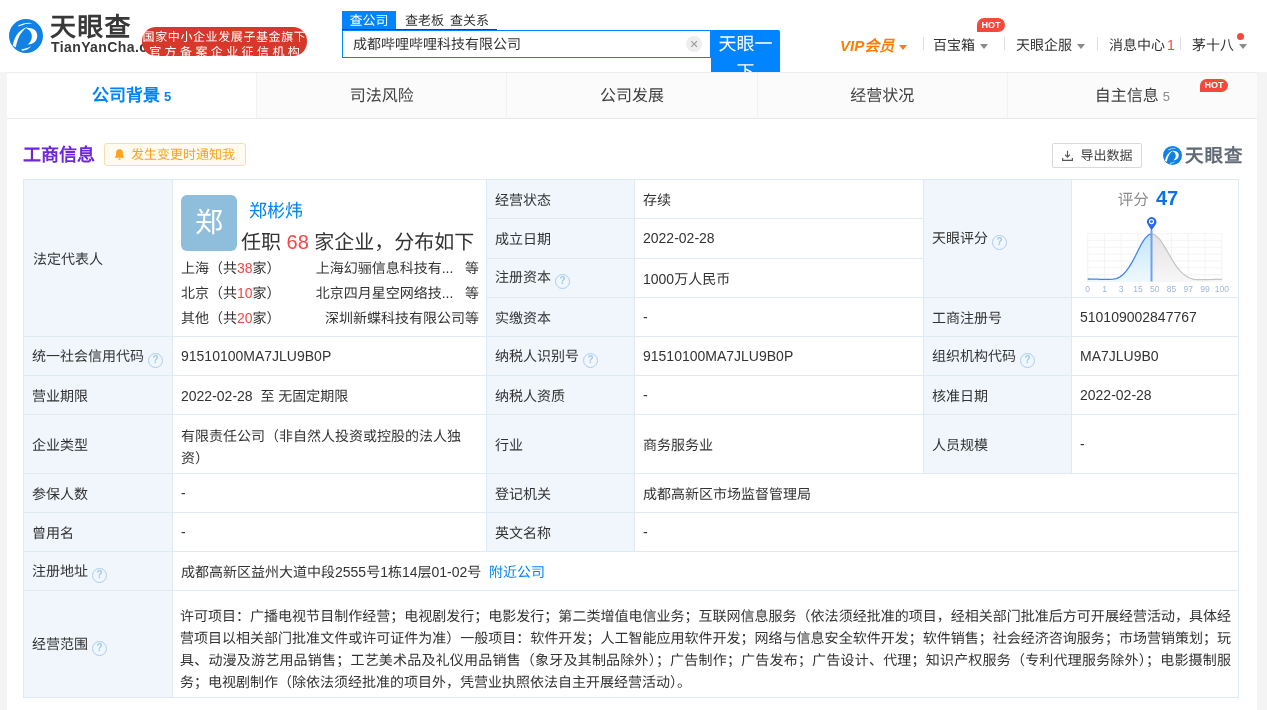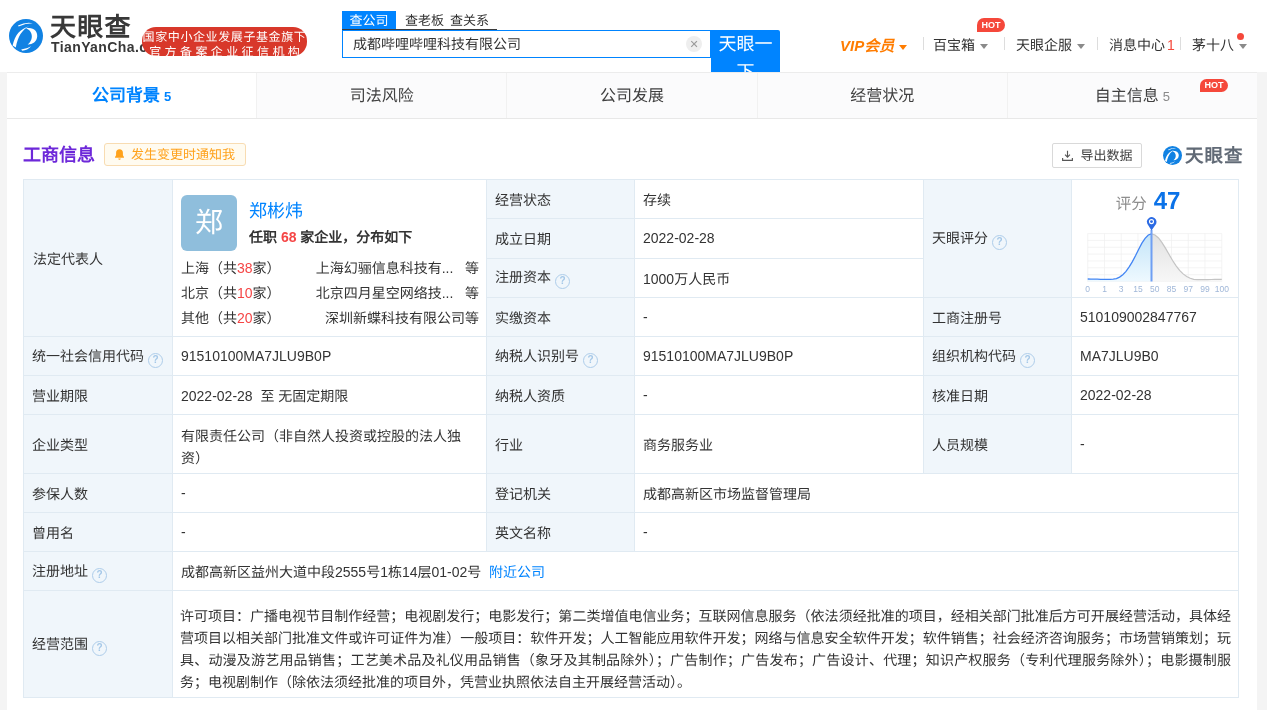--- a/index.html
+++ b/index.html
@@ -53,28 +53,28 @@
 table.info td { border:1px solid #e0eaf2; font-size:14px; color:#333; padding:0 8px; height:39px; }
 td.lb { background:#f0f6fb; }
 td.vl { background:#fff; }
 .qi { display:inline-block; width:15px; height:15px; border:1.5px solid #aecdea; border-radius:50%; color:#a5c8e8; font-size:10px; font-weight:bold; line-height:12px; text-align:center; vertical-align:-2px; margin-left:4px; background:transparent; }
 .link { color:#0084ff; }
 .red { color:#f54545; }
 
 .person { position:relative; height:156px; }
 .avatar { position:absolute; left:0; top:15px; width:56px; height:56px; background:#8fbedc; border-radius:6px; color:#fff; font-size:28px; text-align:center; line-height:56px; }
 .pname { position:absolute; left:68px; top:16px; font-size:18px; color:#0084ff; }
-.ptitle { position:absolute; left:68px; top:46px; font-size:14px; color:#333;font-weight:bold; }
+.ptitle { position:absolute; left:60px; top:46px; font-size:20px; color:#333; }
 .plist { position:absolute; left:0; top:76px; width:298px; font-size:14px; }
 .plist .row { height:25px; line-height:25px; }
 .plist .r { float:right; }
 
 .score { position:relative; height:117px; }
 .s-t { position:absolute; left:0; top:7px; width:100%; text-align:center; padding-right:14px; font-size:15.5px; color:#8e8e8e; }
-.s-t b { font-size:24px; color:#0b72e8; font-style:normal; margin-left:7px; }
+.s-t b { font-size:20px; color:#0b72e8; font-style:normal; margin-left:7px; }
 </style>
 </head>
 <body>
 
 <div class="hdr">
   <svg class="abs" style="left:9px;top:19px" width="34" height="34" viewBox="0 0 34 34">
     <circle cx="17" cy="17" r="17" fill="#1182e3"></circle>
     <path d="M9,6.6 Q16.5,2.6 24,4.2 Q16.8,4.1 9.6,7.6 Z" fill="#fff"></path>
       <path d="M3.6,26.6 C6.1,15.6 11.2,10.1 20,7.3 C13,11.2 8.9,17.2 6.8,28.6 Z" fill="#fff"></path>
       <path d="M17,9.4 C24.5,7.8 28.6,12.4 28.2,17.6 C27.8,22.8 23.2,25.8 18.6,25.6 C22.3,22.5 23.6,18.6 22.4,14.7 C21.4,11.8 19.6,10.2 17,9.4 Z" fill="#fff"></path>

